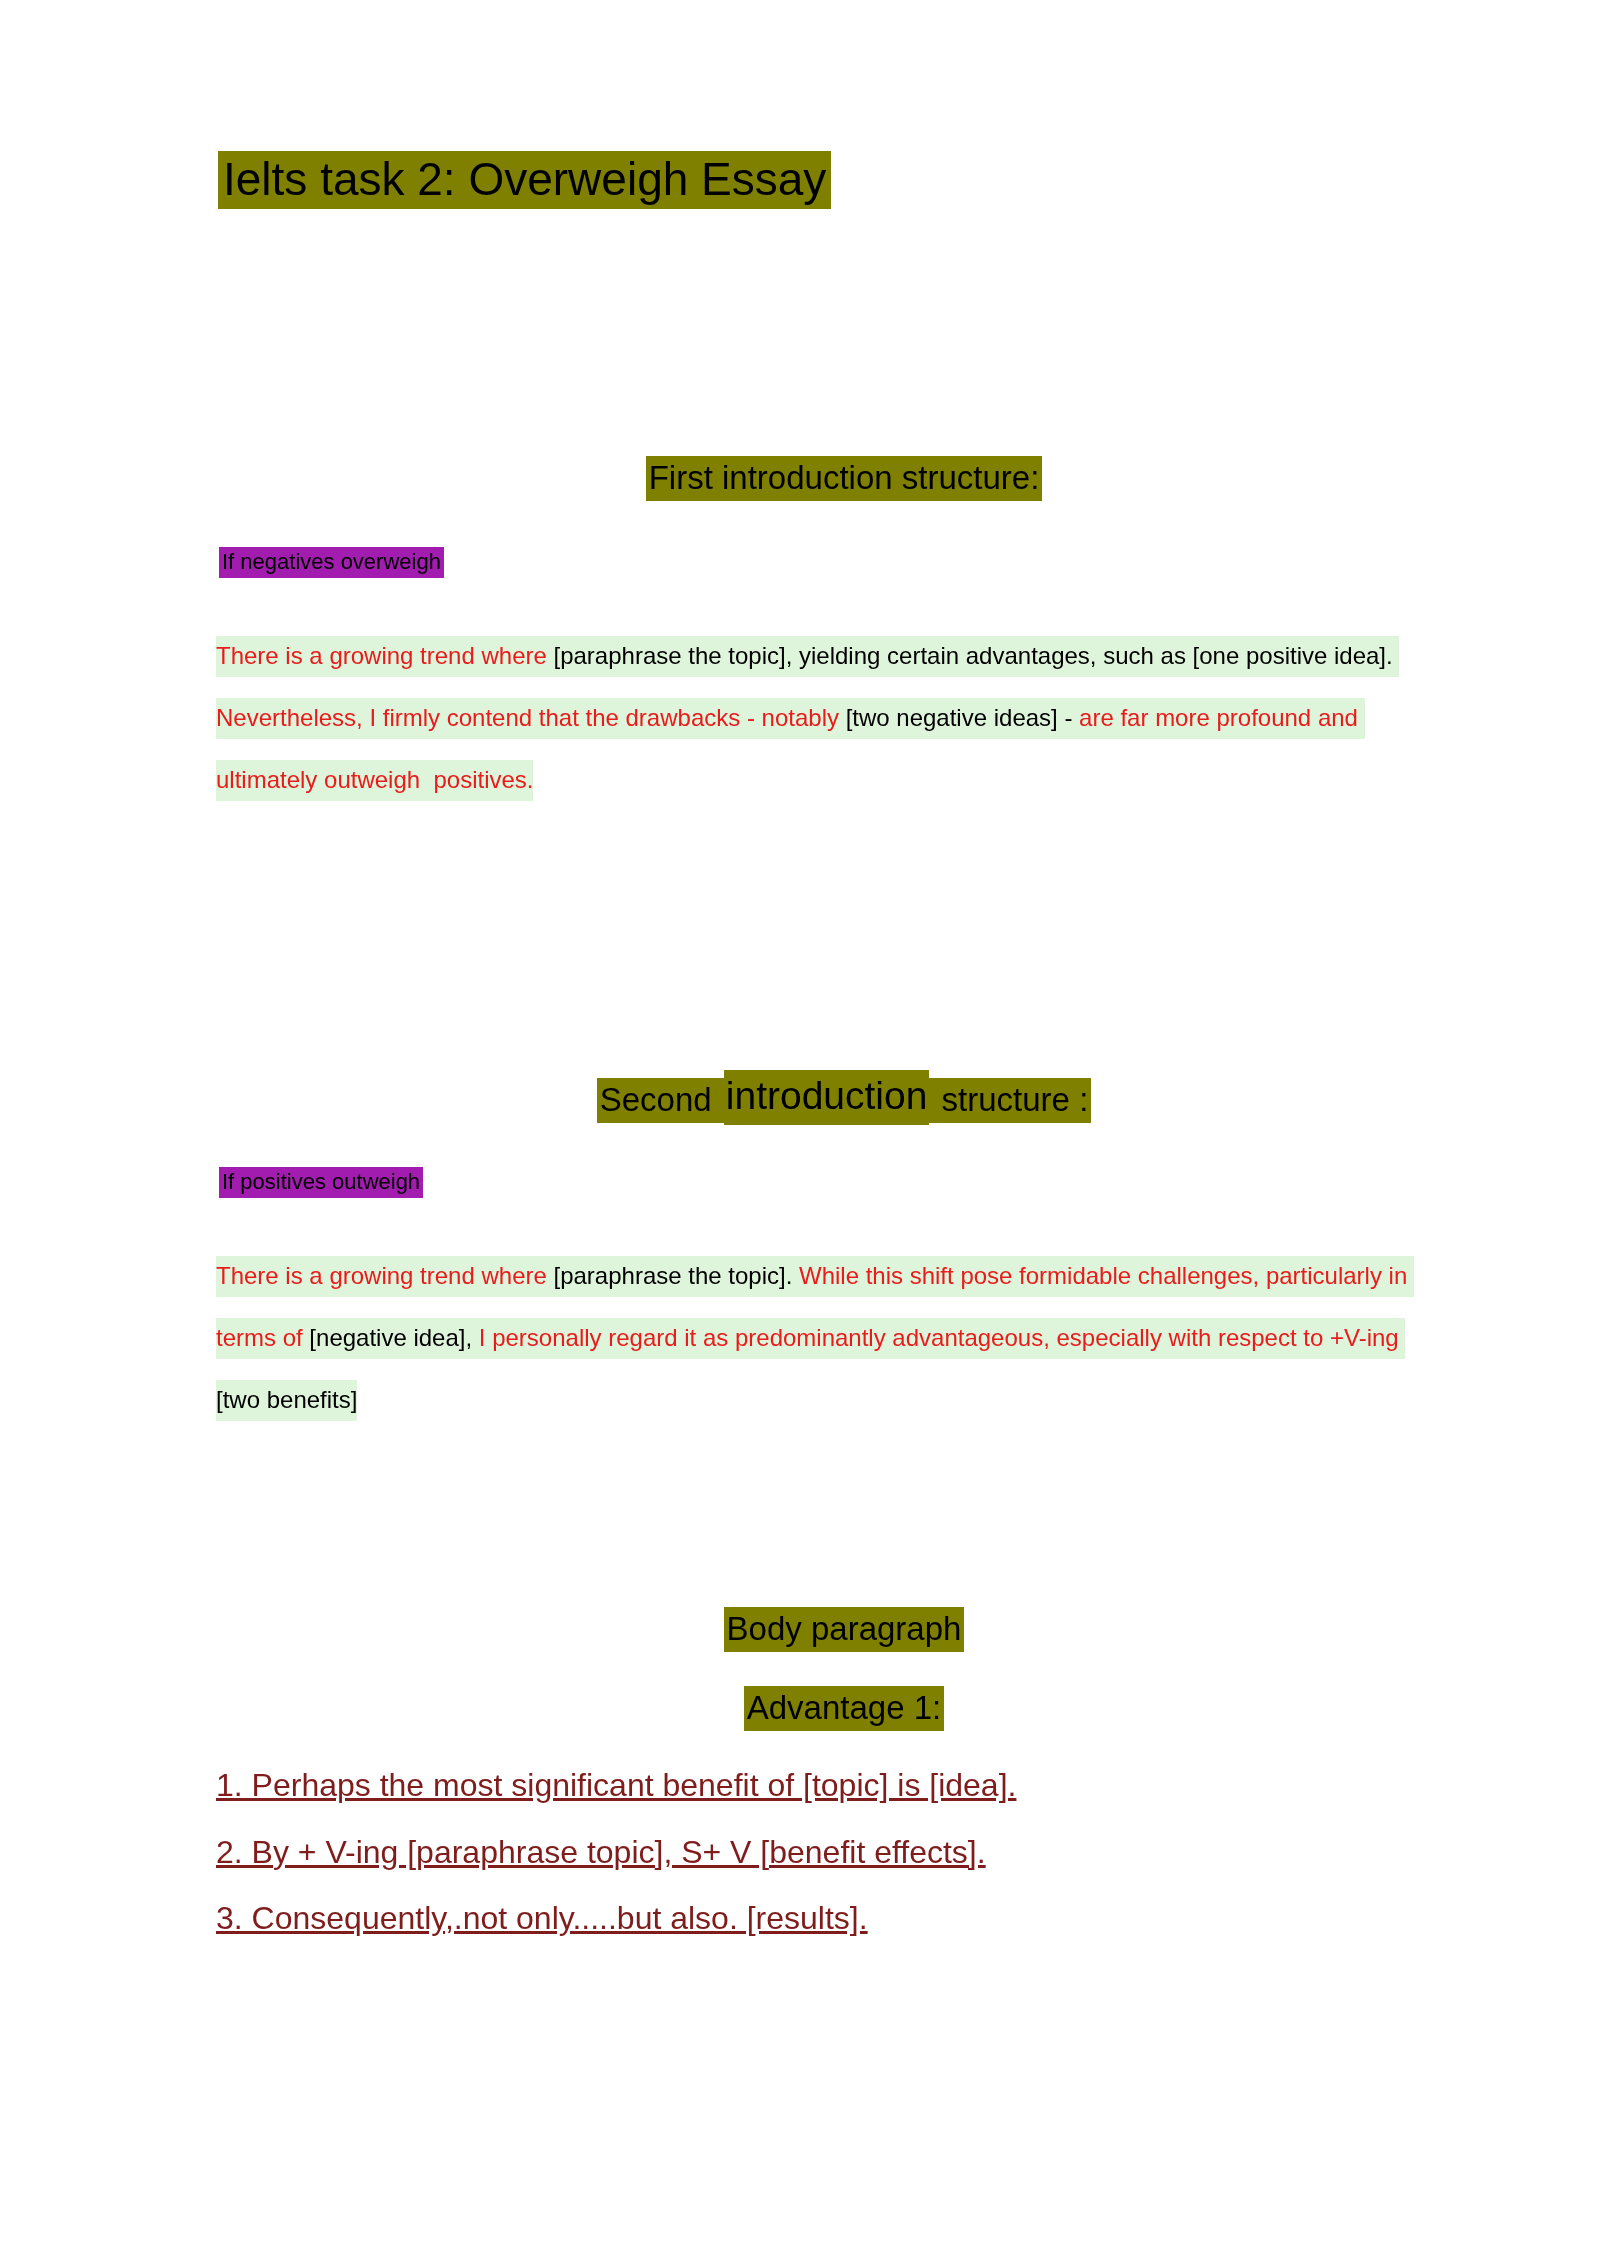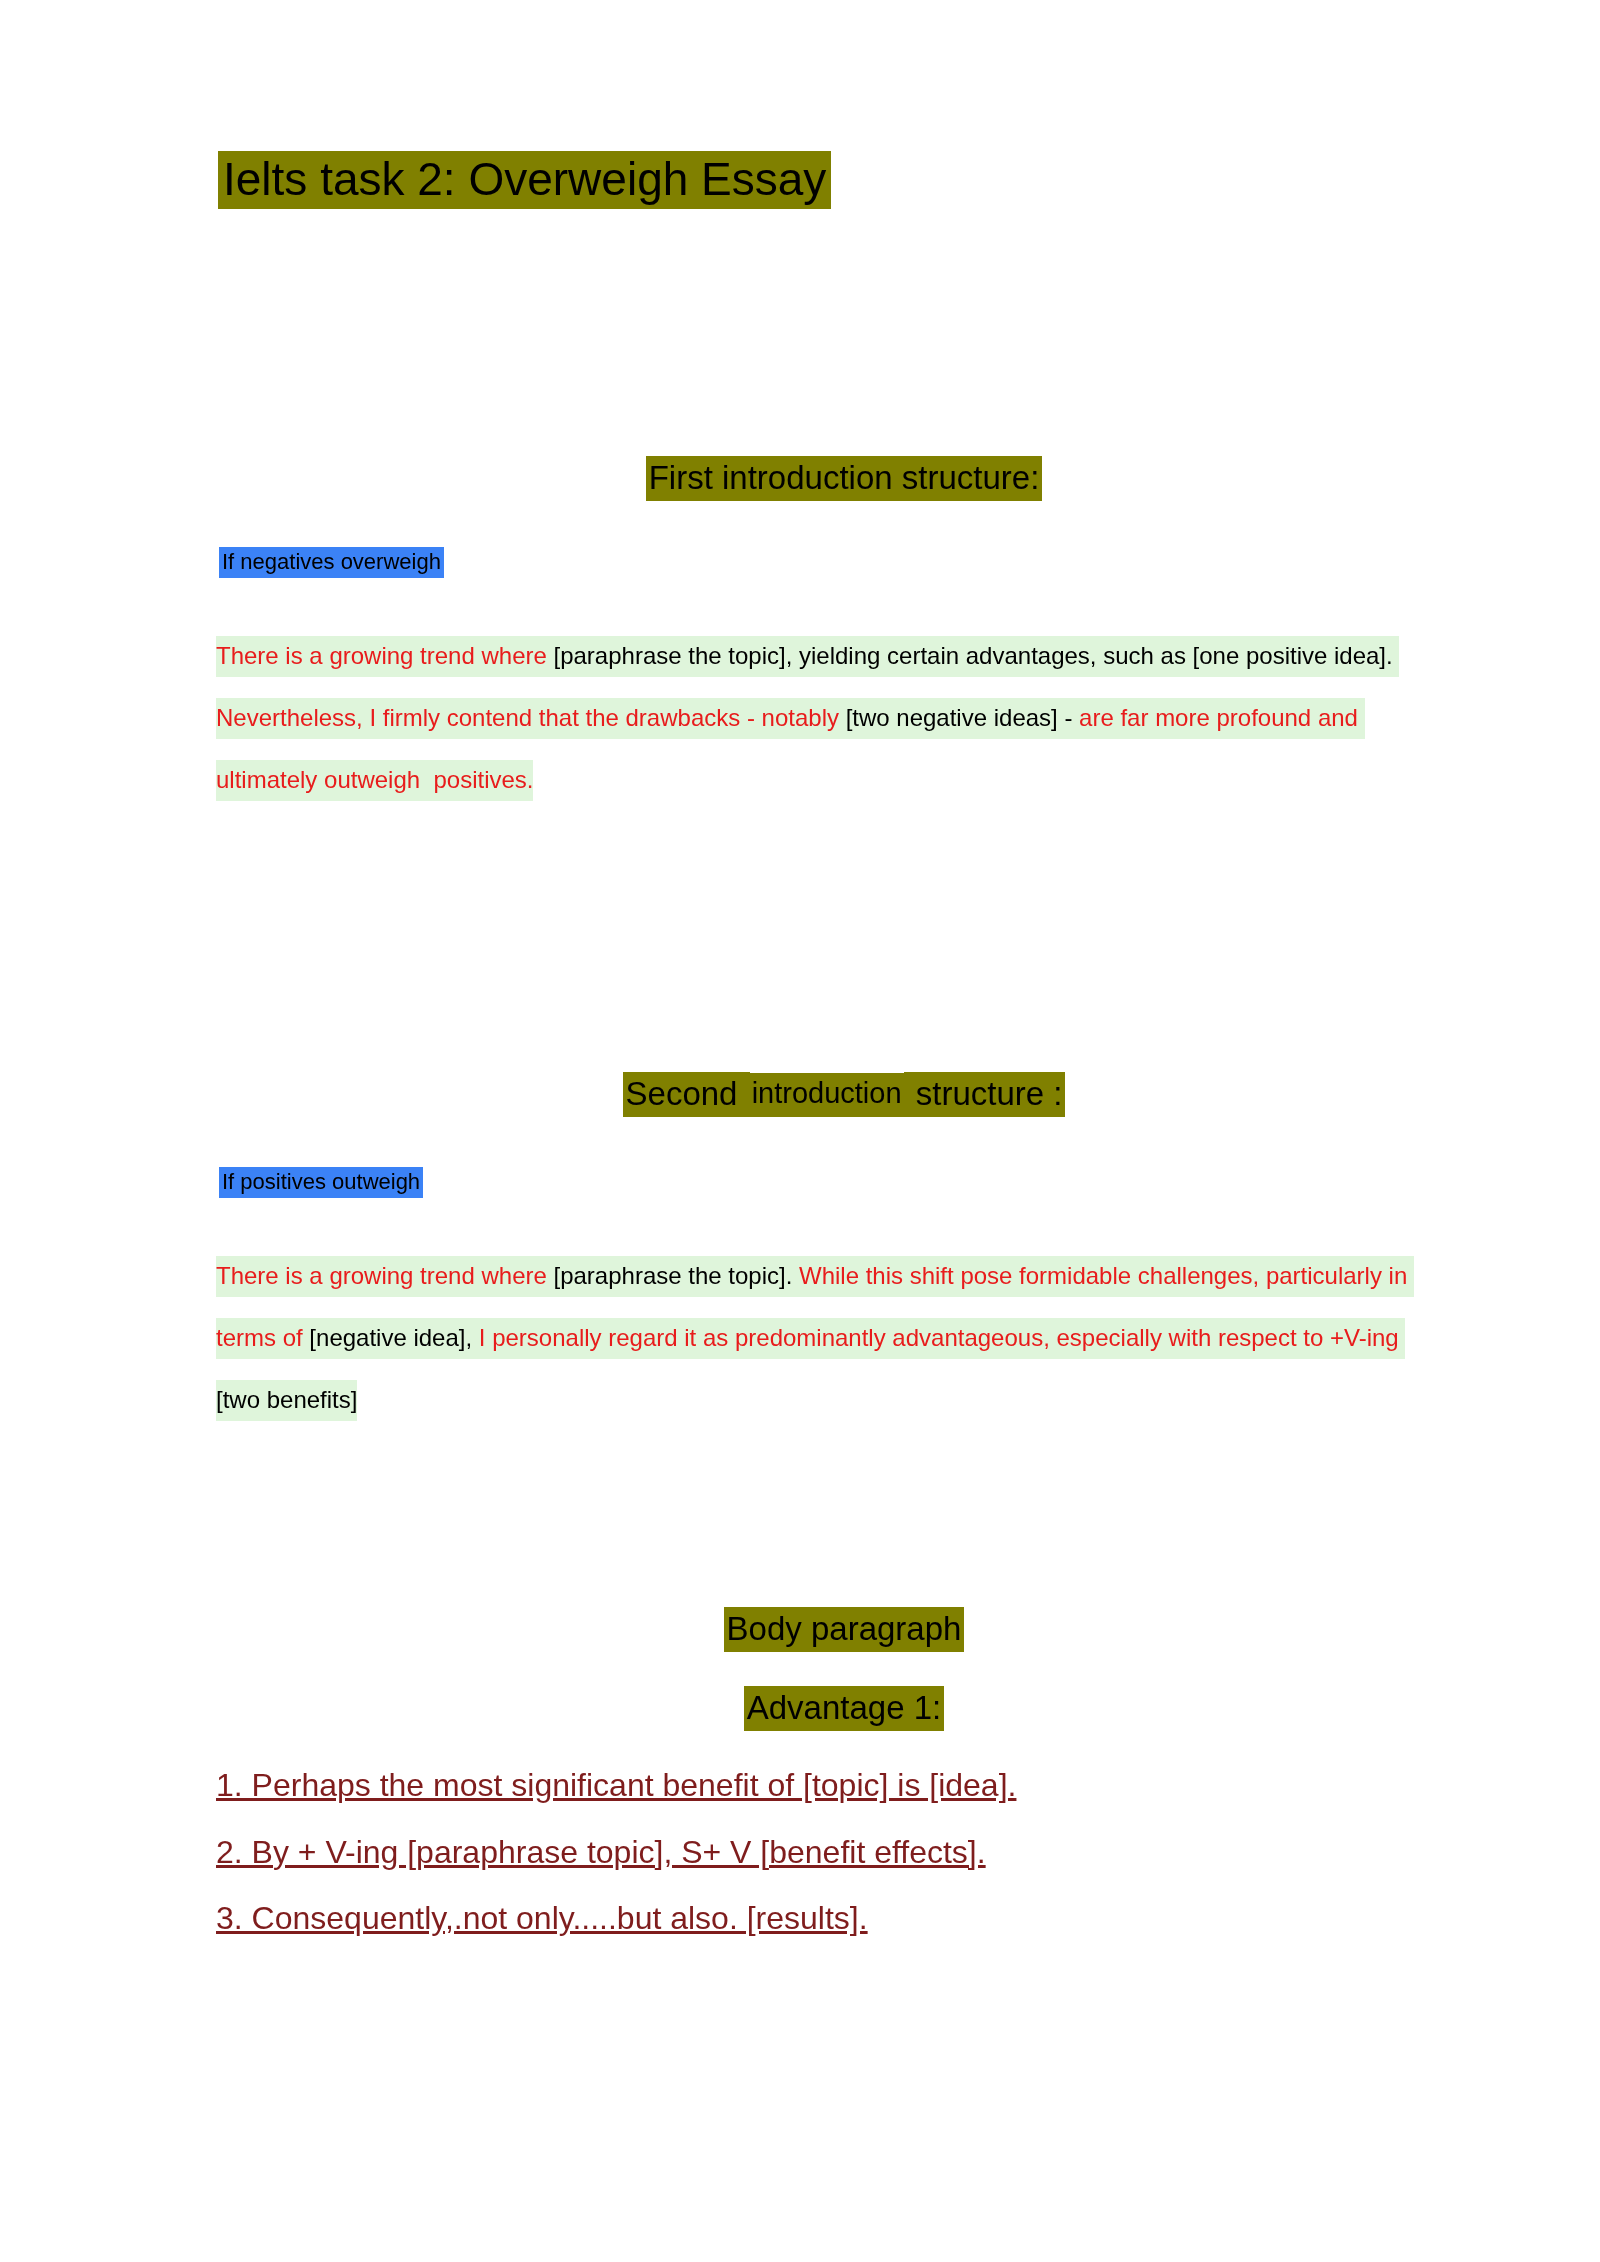--- a/index.html
+++ b/index.html
@@ -56,38 +56,38 @@
     font-size: 33px;
     line-height: 1.30;
     color: #000000;
     background: #808000;
     box-decoration-break: clone;
     -webkit-box-decoration-break: clone;
     padding: 3px 3px 5px 3px;
     white-space: pre;
   }
   .heading-text.small-mid {
-    font-size: 29px;
+    font-size: 39px;
     padding: 4px 2px 8px 2px;
     position: relative;
     top: -2px;
   }
 
   
   .sublabel-row {
     position: absolute;
     left: 219px;
     width: 900px;
   }
   .sublabel-text {
     display: inline;
     font-size: 22px;
     line-height: 1.30;
     color: #000000;
-    background: #3b82f6;
+    background: #a21caf;
     box-decoration-break: clone;
     -webkit-box-decoration-break: clone;
     padding: 2px 3px 4px 3px;
     white-space: pre;
   }
 
   
   .para {
     position: absolute;
     left: 216px;

